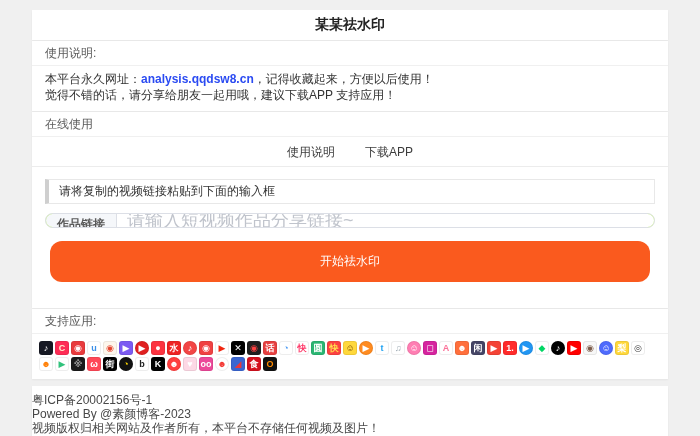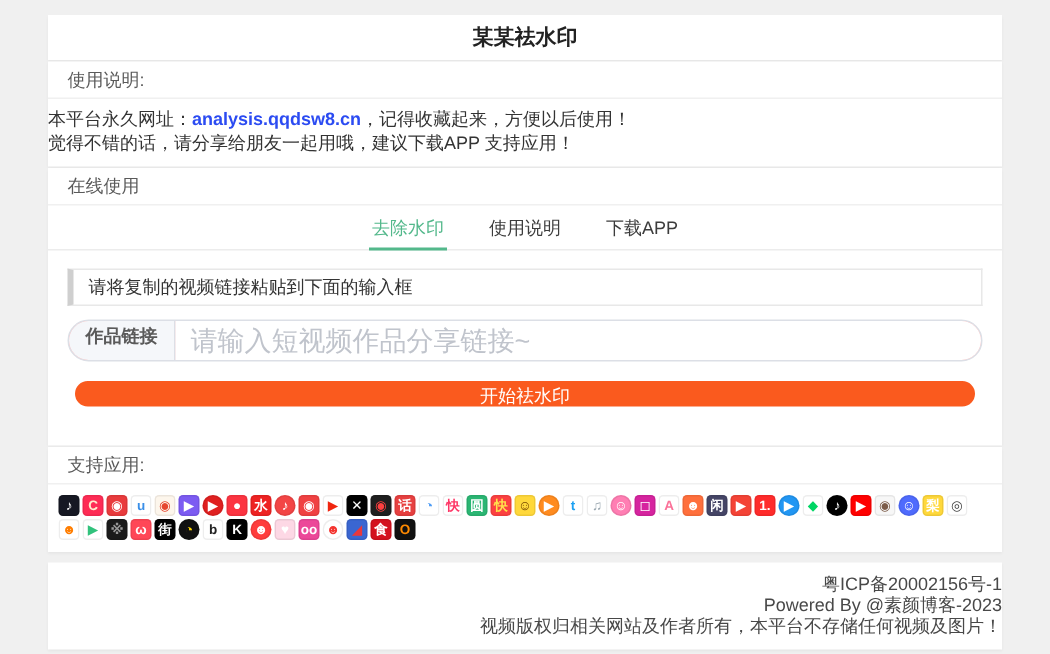--- a/index.html
+++ b/index.html
@@ -16,69 +16,69 @@
   }
   
   .header-card { margin-top:10px; padding:6px 0; }
   .page-title { text-align:center; font-size:14px; font-weight:bold; color:#222; }
   
   .section-card { margin-top:1px; }
   .section-title {
     font-size:12px; color:#5a5a5a; padding:5px 13px 4px;
     border-bottom:1px solid #f0f0f0; line-height:15px;
   }
-  .section-body { padding:5px 0 8px; }
+  .section-body { padding:5px 13px 8px; }
   
   .instr-line { font-size:12px; line-height:16px; color:#333; }
   .instr-link { color:#2b4bf2; font-weight:bold; text-decoration:none; cursor:pointer; }
   
   .tabs {
     display:flex; justify-content:center; gap:26px;
     border-bottom:1px solid #ececec; height:30px; align-items:flex-end;
   }
   .tab {
     font-size:12px; color:#3c3c3c; line-height:26px; padding:0 2px;
     cursor:pointer; border-bottom:2px solid transparent; margin-bottom:-1px;
   }
   .tab.active { color:#53b88b; border-bottom-color:#53b88b; }
   
   .online-body { padding:12px 13px 26px; }
   .notice-box {
     border:1px solid #e8e8e8; border-left:4px solid #cfcfcf;
     padding:5px 10px; font-size:12px; line-height:13px; color:#333;
   }
   .input-row {
-    display:flex; margin-top:9px; height:28px;
-    border:1px solid #dcdfe6; border-radius:18px; overflow:hidden; background:#fca5a5;
+    display:flex; margin-top:9px; height:15px;
+    border:1px solid #dcdfe6; border-radius:18px; overflow:hidden; background:#bef264;
   }
   .input-label {
     background:#f5f7fa; font-size:12px; font-weight:bold; color:#5a5a5a;
     line-height:20px; padding:0 11px; border-right:1px solid #dcdfe6; white-space:nowrap;
   }
   .link-input {
     flex:1; border:none; outline:none; font-size:18px; padding:0 10px;
     color:#333; font-family:inherit; background:#fff;
   }
   .link-input::placeholder { color:#c0c4cc; }
   .submit-btn {
-    display:block; width:calc(100% - 10px); margin:13px auto 0; height:17px;
+    display:block; width:calc(100% - 10px); margin:13px auto 0; height:41px;
     background:#fa5a1e; color:#fff; font-size:12px; border:none;
-    border-radius:12px; cursor:pointer; font-family:Liberation Mono, monospace; line-height:23px;
+    border-radius:12px; cursor:pointer; font-family:Liberation Sans, sans-serif; line-height:23px;
   }
   
   .apps-body { padding:6px 7px 7px; }
   .app-row { display:flex; gap:2px; height:16px; align-items:center; }
   .app-icon {
     width:14px; height:14px; border-radius:3px; flex:0 0 14px;
     font-size:9px; line-height:14px; text-align:center; overflow:hidden;
     box-shadow:inset 0 0 0 1px rgba(0,0,0,0.07); font-weight:bold;
   }
   
   .footer-card { margin-top:7px; padding:7px 0 9px; }
-  .footer-line { text-align:right; font-size:12px; line-height:14px; color:#484848; }
+  .footer-line { text-align:left; font-size:12px; line-height:14px; color:#484848; }
 </style>
 </head>
 <body>
 
 <div class="container">
 
   <div class="card header-card">
     <div class="page-title">某某祛水印</div>
   </div>
 
@@ -86,21 +86,20 @@
     <div class="section-title">使用说明:</div>
     <div class="section-body">
       <div class="instr-line"><span>本平台永久网址：</span><a class="instr-link">analysis.qqdsw8.cn</a><span>，记得收藏起来，方便以后使用！</span></div>
       <div class="instr-line">觉得不错的话，请分享给朋友一起用哦，建议下载APP 支持应用！</div>
     </div>
   </div>
 
   <div class="card section-card">
     <div class="section-title">在线使用</div>
     <div class="tabs">
-      <div class="tab active">去除水印</div>
       <div class="tab">使用说明</div>
       <div class="tab">下载APP</div>
     </div>
     <div class="online-body">
       <div class="notice-box">请将复制的视频链接粘贴到下面的输入框</div>
       <div class="input-row">
         <span class="input-label">作品链接</span>
         <input class="link-input" type="text" placeholder="请输入短视频作品分享链接~" style="">
       </div>
       <button class="submit-btn">开始祛水印</button>

